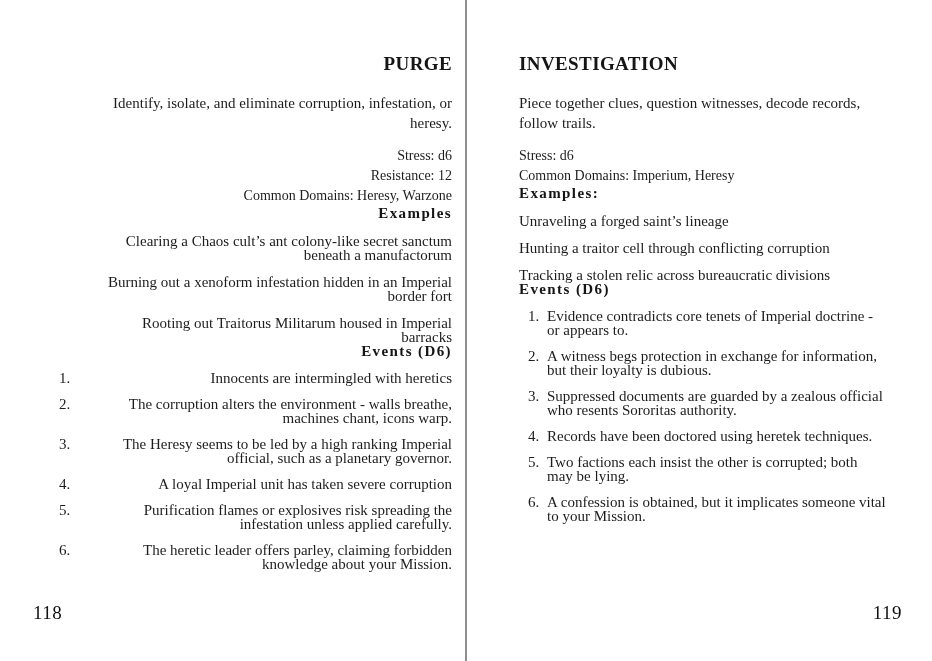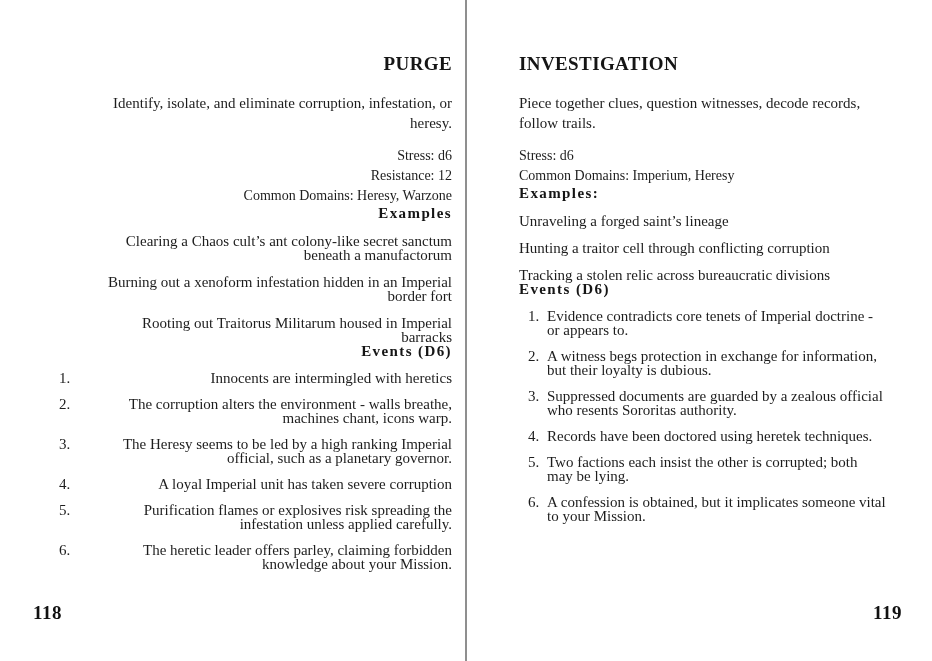--- a/index.html
+++ b/index.html
@@ -75,21 +75,21 @@
   }
   .event-num {
     position: absolute;
     left: 9px; top: 0;
   }
   .event-text { white-space: pre-line; margin-top: 40px; }
   .page-num {
     position: absolute;
     top: 602px;
     font-size: 19px;
-    font-weight: bold;
+    font-weight: normal;
     letter-spacing: 0.5px;
     color: #111111;
   }
   .page-left  .page-num { left: -17px; }
   .page-right .page-num { right: 17px; }
 </style>
 </head>
 <body>
 
 <div class="spread">

